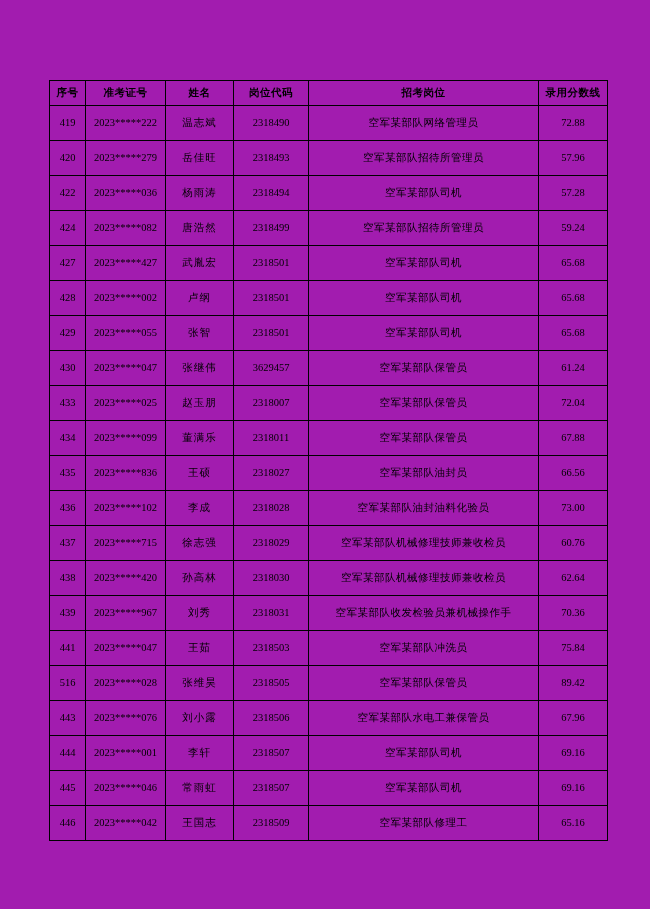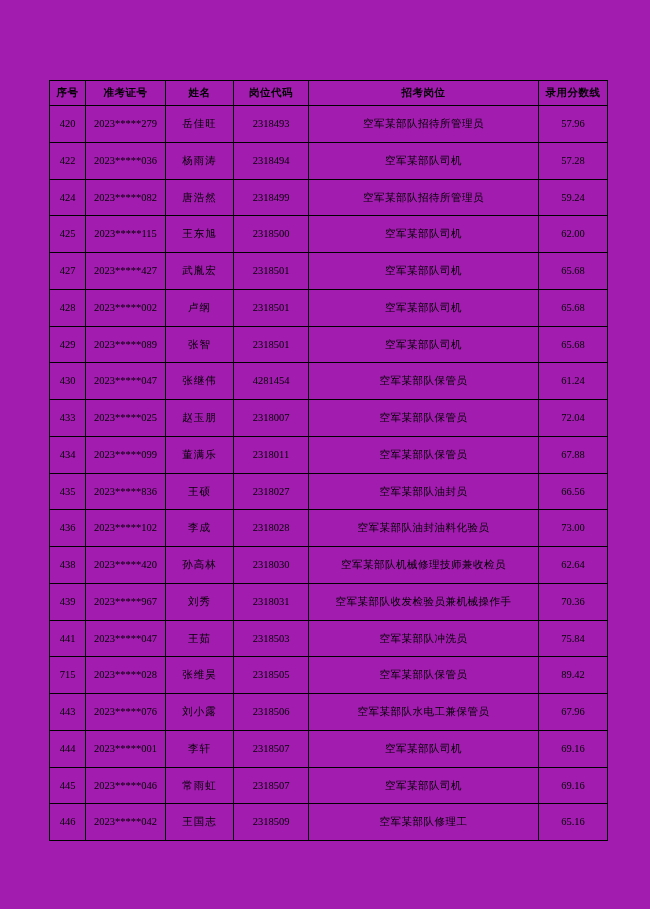--- a/index.html
+++ b/index.html
@@ -92,20 +92,28 @@
         <th>序号</th>
         <th>准考证号</th>
         <th>姓名</th>
         <th>岗位代码</th>
         <th>招考岗位</th>
         <th>录用分数线</th>
       </tr>
     </thead>
     <tbody>
         <tr>
+          <td class="col-idx">419</td>
+          <td class="col-ticket">2023*****222</td>
+          <td class="col-name">温志斌</td>
+          <td class="col-code">2318490</td>
+          <td class="col-pos">空军某部队网络管理员</td>
+          <td class="col-score">72.88</td>
+        </tr>
+        <tr>
           <td class="col-idx">420</td>
           <td class="col-ticket">2023*****279</td>
           <td class="col-name">岳佳旺</td>
           <td class="col-code">2318493</td>
           <td class="col-pos">空军某部队招待所管理员</td>
           <td class="col-score">57.96</td>
         </tr>
         <tr>
           <td class="col-idx">422</td>
           <td class="col-ticket">2023*****036</td>
@@ -116,56 +124,48 @@
         </tr>
         <tr>
           <td class="col-idx">424</td>
           <td class="col-ticket">2023*****082</td>
           <td class="col-name">唐浩然</td>
           <td class="col-code">2318499</td>
           <td class="col-pos">空军某部队招待所管理员</td>
           <td class="col-score">59.24</td>
         </tr>
         <tr>
-          <td class="col-idx">425</td>
-          <td class="col-ticket">2023*****115</td>
-          <td class="col-name">王东旭</td>
-          <td class="col-code">2318500</td>
-          <td class="col-pos">空军某部队司机</td>
-          <td class="col-score">62.00</td>
-        </tr>
-        <tr>
           <td class="col-idx">427</td>
           <td class="col-ticket">2023*****427</td>
           <td class="col-name">武胤宏</td>
           <td class="col-code">2318501</td>
           <td class="col-pos">空军某部队司机</td>
           <td class="col-score">65.68</td>
         </tr>
         <tr>
           <td class="col-idx">428</td>
           <td class="col-ticket">2023*****002</td>
           <td class="col-name">卢纲</td>
           <td class="col-code">2318501</td>
           <td class="col-pos">空军某部队司机</td>
           <td class="col-score">65.68</td>
         </tr>
         <tr>
           <td class="col-idx">429</td>
-          <td class="col-ticket">2023*****089</td>
+          <td class="col-ticket">2023*****055</td>
           <td class="col-name">张智</td>
           <td class="col-code">2318501</td>
           <td class="col-pos">空军某部队司机</td>
           <td class="col-score">65.68</td>
         </tr>
         <tr>
           <td class="col-idx">430</td>
           <td class="col-ticket">2023*****047</td>
           <td class="col-name">张继伟</td>
-          <td class="col-code">4281454</td>
+          <td class="col-code">3629457</td>
           <td class="col-pos">空军某部队保管员</td>
           <td class="col-score">61.24</td>
         </tr>
         <tr>
           <td class="col-idx">433</td>
           <td class="col-ticket">2023*****025</td>
           <td class="col-name">赵玉朋</td>
           <td class="col-code">2318007</td>
           <td class="col-pos">空军某部队保管员</td>
           <td class="col-score">72.04</td>
@@ -188,20 +188,28 @@
         </tr>
         <tr>
           <td class="col-idx">436</td>
           <td class="col-ticket">2023*****102</td>
           <td class="col-name">李成</td>
           <td class="col-code">2318028</td>
           <td class="col-pos">空军某部队油封油料化验员</td>
           <td class="col-score">73.00</td>
         </tr>
         <tr>
+          <td class="col-idx">437</td>
+          <td class="col-ticket">2023*****715</td>
+          <td class="col-name">徐志强</td>
+          <td class="col-code">2318029</td>
+          <td class="col-pos">空军某部队机械修理技师兼收检员</td>
+          <td class="col-score">60.76</td>
+        </tr>
+        <tr>
           <td class="col-idx">438</td>
           <td class="col-ticket">2023*****420</td>
           <td class="col-name">孙高林</td>
           <td class="col-code">2318030</td>
           <td class="col-pos">空军某部队机械修理技师兼收检员</td>
           <td class="col-score">62.64</td>
         </tr>
         <tr>
           <td class="col-idx">439</td>
           <td class="col-ticket">2023*****967</td>
@@ -212,21 +220,21 @@
         </tr>
         <tr>
           <td class="col-idx">441</td>
           <td class="col-ticket">2023*****047</td>
           <td class="col-name">王茹</td>
           <td class="col-code">2318503</td>
           <td class="col-pos">空军某部队冲洗员</td>
           <td class="col-score">75.84</td>
         </tr>
         <tr>
-          <td class="col-idx">715</td>
+          <td class="col-idx">516</td>
           <td class="col-ticket">2023*****028</td>
           <td class="col-name">张维昊</td>
           <td class="col-code">2318505</td>
           <td class="col-pos">空军某部队保管员</td>
           <td class="col-score">89.42</td>
         </tr>
         <tr>
           <td class="col-idx">443</td>
           <td class="col-ticket">2023*****076</td>
           <td class="col-name">刘小露</td>

